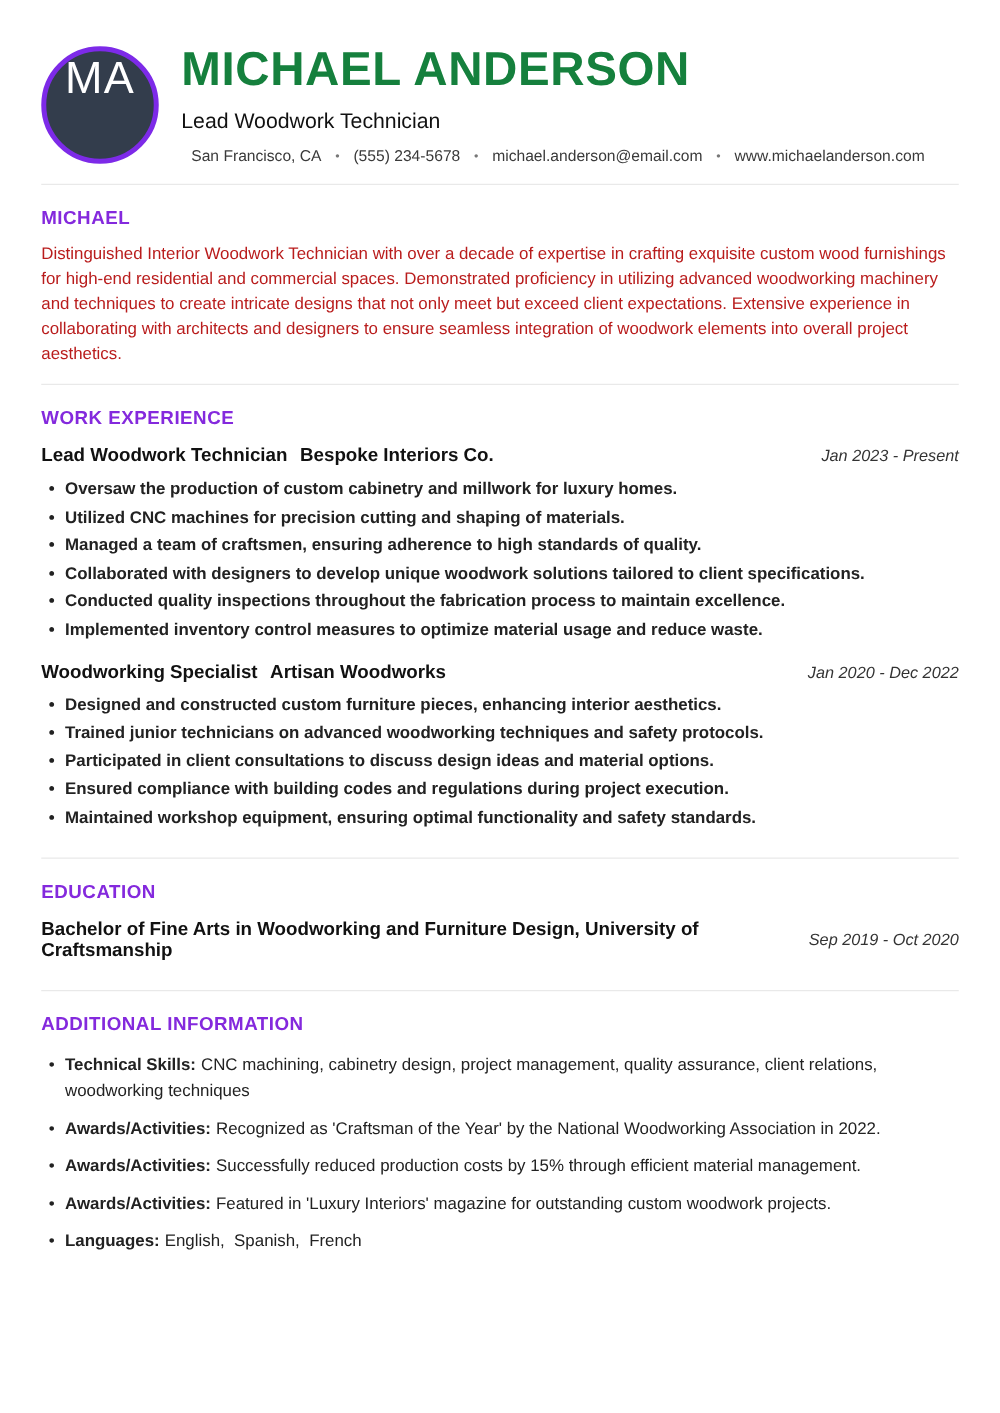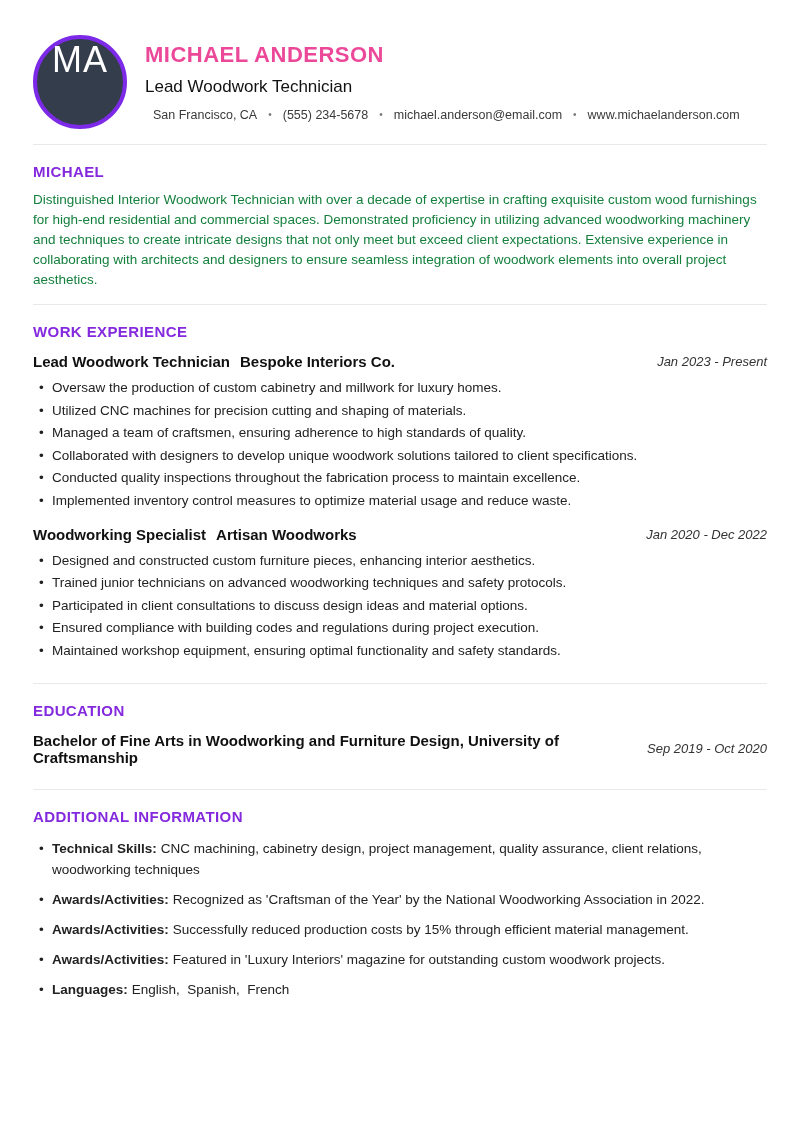--- a/index.html
+++ b/index.html
@@ -23,22 +23,22 @@
     background: #333d4c;
     border: 4px solid #7d2ae8;
     color: #ffffff;
     display: flex; align-items: flex-start; justify-content: center;
     font-size: 36px; font-weight: 400;
     flex-shrink: 0;
     letter-spacing: 1px;
   }
   .header-text { margin-left: 18px; flex: 1; min-width: 0; }
   .name {
-    color: #ec4899;
-    font-size: 22px;
+    color: #15803d;
+    font-size: 38px;
     font-weight: 700;
     letter-spacing: 0.5px;
   }
   .job-title-header {
     margin-top: 9px;
     font-size: 17px;
     font-weight: 500;
     color: #111111;
   }
   .contact-row {
@@ -65,41 +65,41 @@
     color: #8429dd;
     font-size: 15px;
     font-weight: 700;
     letter-spacing: 0.4px;
     margin-top: 18px;
   }
   .summary-text {
     margin-top: 10px;
     font-size: 13.5px;
     line-height: 20px;
-    color: #15803d;
+    color: #b91c1c;
   }
 
   
   .entry-row {
     display: flex;
     justify-content: space-between;
     align-items: center;
     margin-top: 13px;
   }
   .entry-title { font-size: 15px; font-weight: 700; color: #111111; }
   .entry-company { margin-left: 10px; }
   .entry-dates {
     font-size: 13px;
     font-style: italic;
     color: #333333;
     white-space: nowrap;
     flex-shrink: 0;
     margin-left: 16px;
   }
-  ul.bullet-list { list-style: none; margin-top: 9px; }
+  ul.bullet-list { list-style: none; margin-top: 9px; font-weight: bold; }
   ul.bullet-list li {
     position: relative;
     padding-left: 19px;
     font-size: 13.5px;
     line-height: 17px;
     margin-bottom: 5.5px;
     color: #222222;
   }
   ul.bullet-list li::before {
     content: "•";

